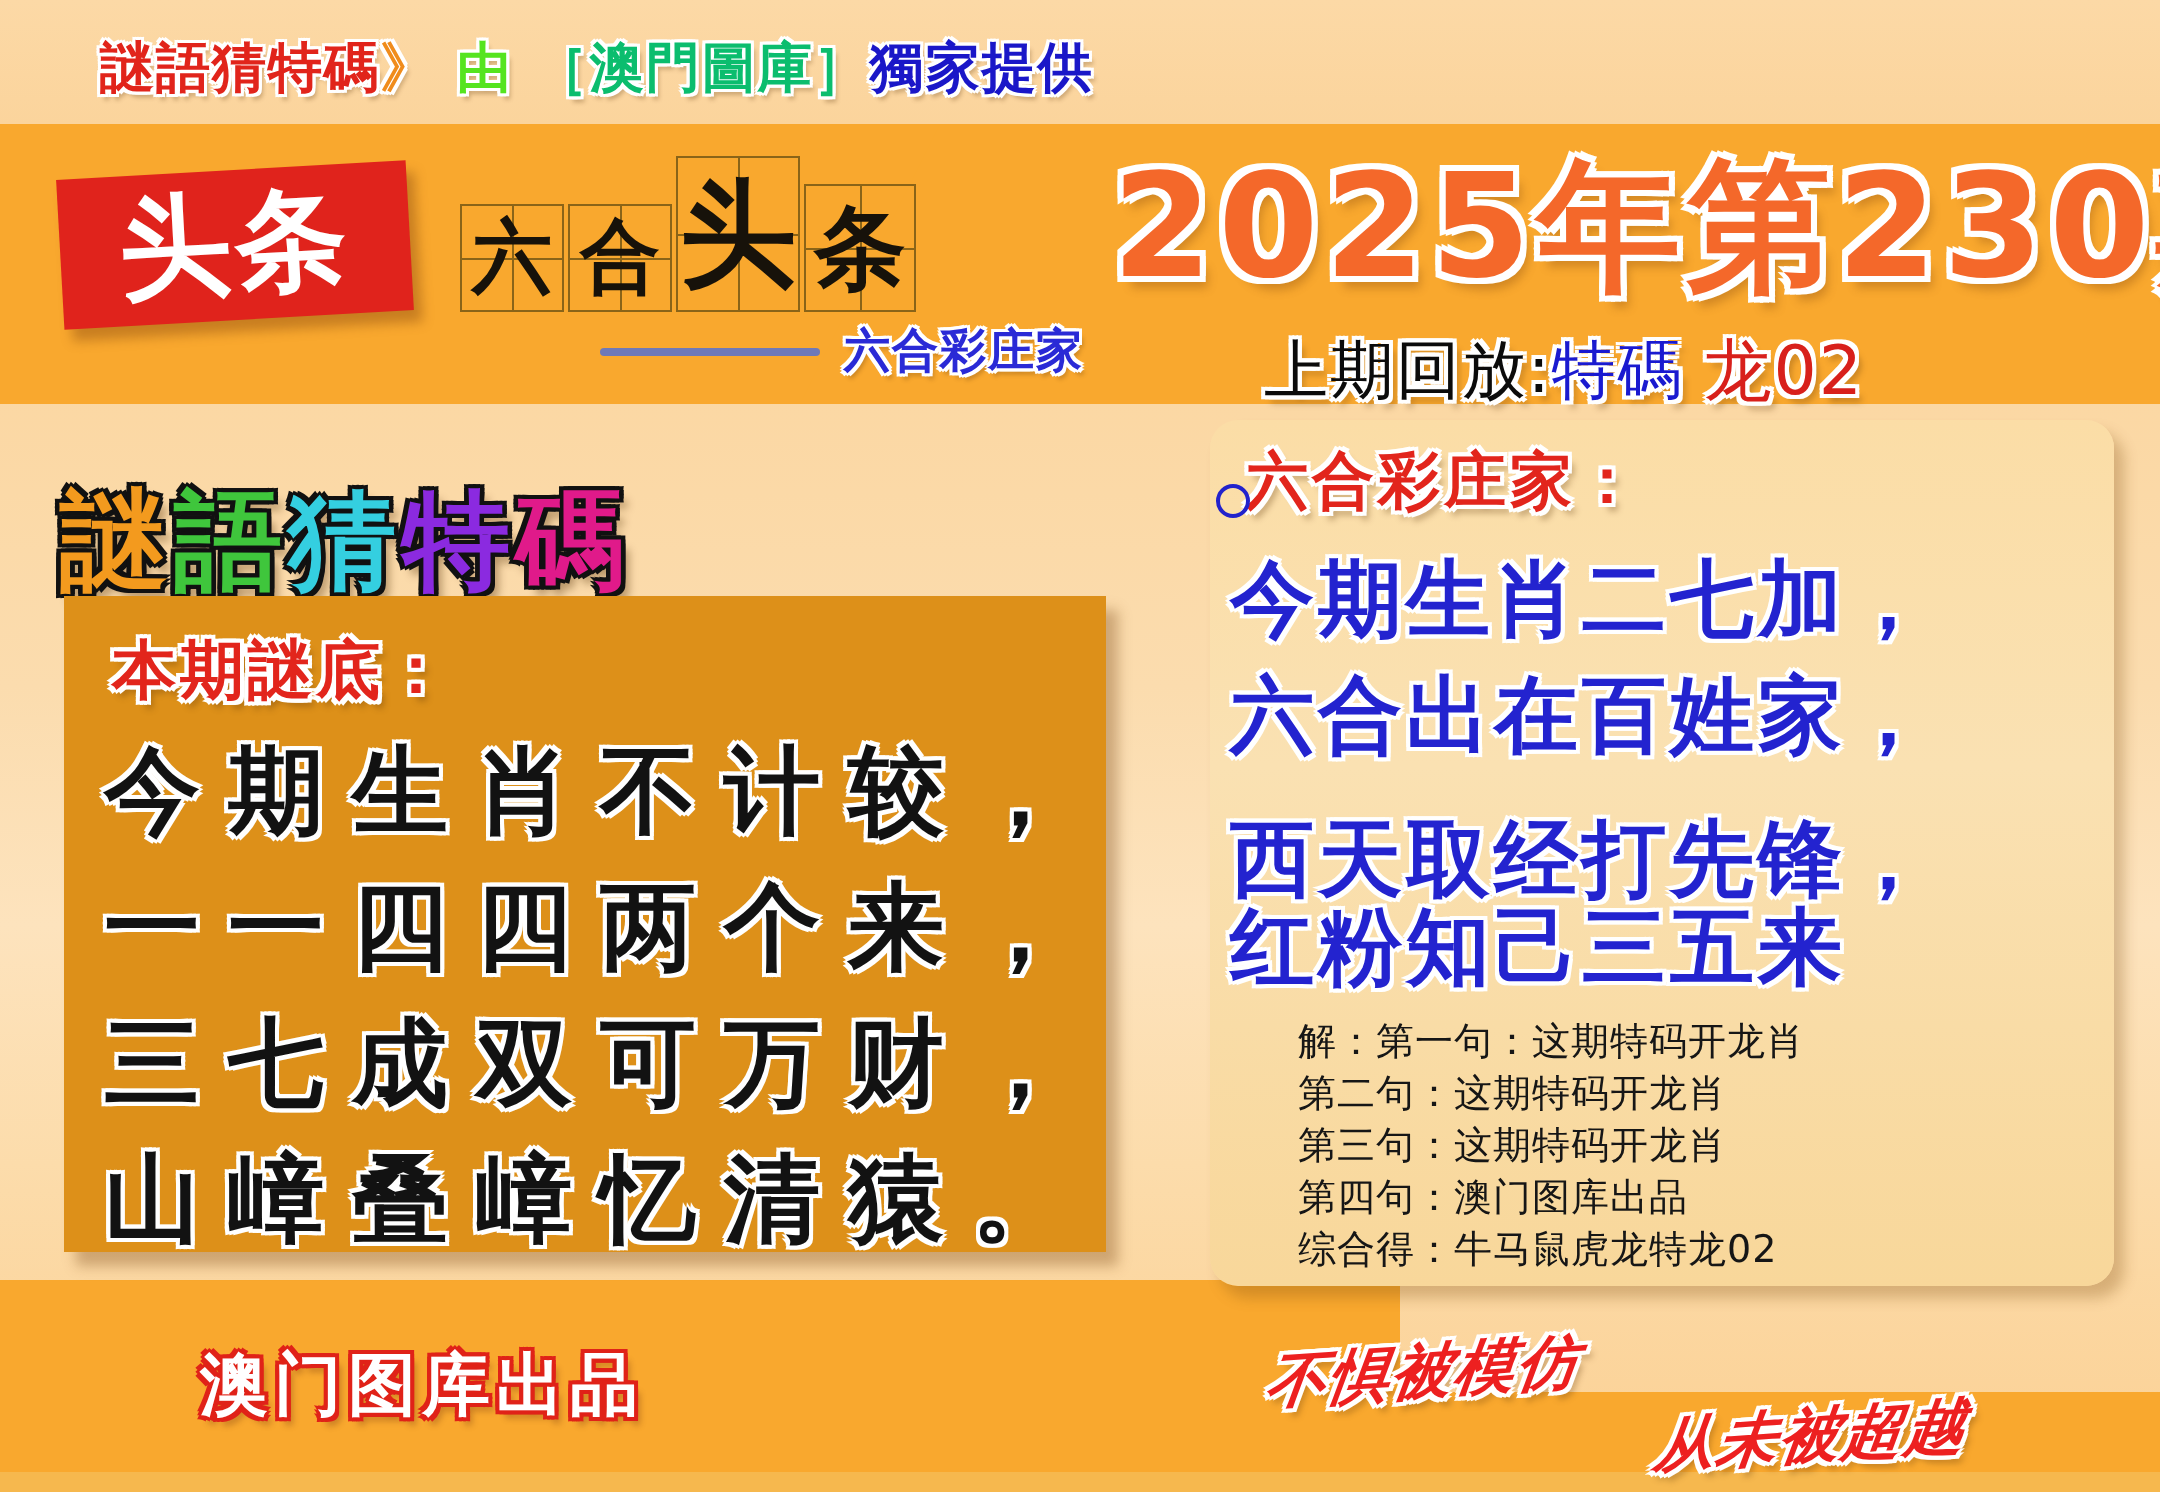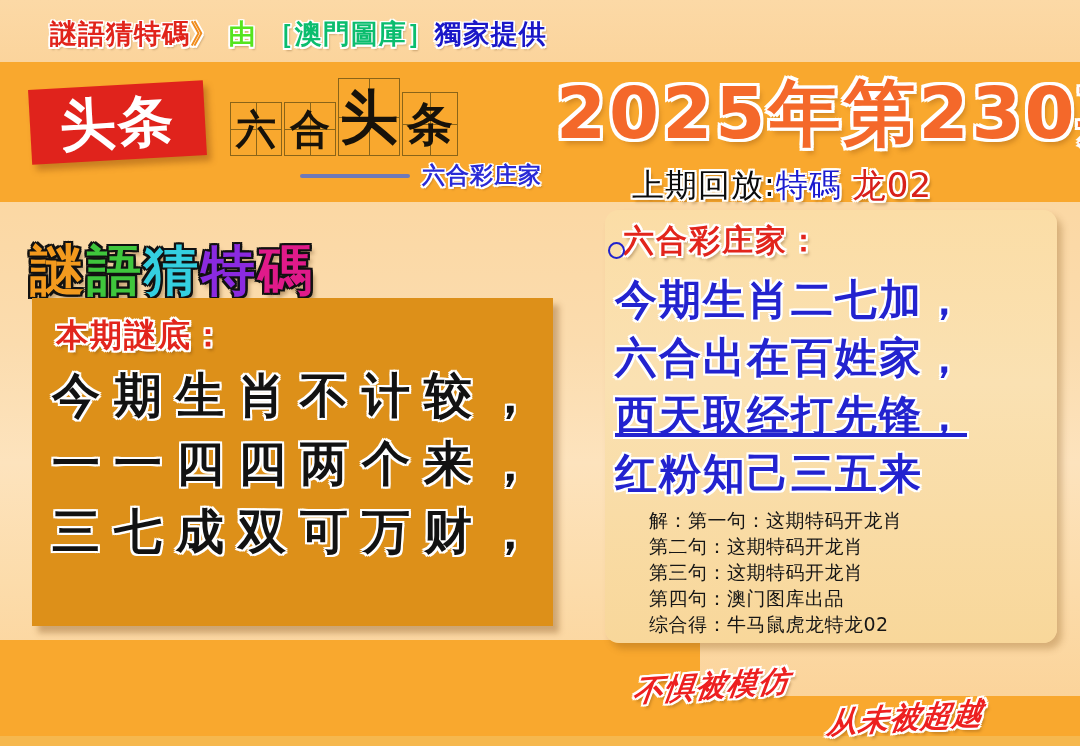--- a/index.html
+++ b/index.html
@@ -129,21 +129,21 @@
     background:linear-gradient(180deg,#fbdda6 0%,#fae1b2 40%,#f8d79a 100%);
     border-radius:14px;box-shadow:5px 6px 7px rgba(130,80,20,.30);}
   #right-panel-label{position:absolute;left:18px;top:10px;font-size:31px;font-weight:bold;
     color:#e2251c;letter-spacing:2px;}
   .rp-line{position:absolute;left:10px;white-space:nowrap;color:#2323cf;
     font-family:"DejaVu Serif","Liberation Serif",serif;font-weight:bold;
     font-size:42px;letter-spacing:2px;
     text-shadow:
       -2px -2px 0 #fff, 2px -2px 0 #fff, -2px 2px 0 #fff, 2px 2px 0 #fff,
       -2px 0 0 #fff, 2px 0 0 #fff, 0 -2px 0 #fff, 0 2px 0 #fff;}
-  #rp-l0{top:62px;} #rp-l1{top:120px;} #rp-l2{top:178px;text-decoration:underline;} #rp-l3{top:236px;}
+  #rp-l0{top:62px;} #rp-l1{top:120px;} #rp-l2{top:192px;} #rp-l3{top:236px;}
 
   #explain{position:absolute;left:14px;top:298px;width:430px;}
   .ex-row{position:relative;height:26px;white-space:nowrap;color:#161616;
     font-family:"DejaVu Sans","Liberation Sans",sans-serif;font-size:19px;
     letter-spacing:.5px;padding-left:30px;}
   #bullet{position:absolute;left:3px;top:32px;width:13px;height:13px;
     border:2.6px solid #2222cc;border-radius:50%;background:transparent;}
 
   
   #brand-bottom{position:absolute;left:100px;top:670px;font-size:34px;font-weight:bold;
@@ -204,35 +204,37 @@
 
   <div id="rainbow-title">
     <span class="rb0">謎</span><span class="rb1">語</span><span class="rb2">猜</span><span class="rb3">特</span><span class="rb4">碼</span>
   </div>
 
   <div id="left-panel">
     <div id="left-panel-label" class="out-w">本期謎底：</div>
     <div id="lp-l0" class="lp-line">今期生肖不计较，</div>
     <div id="lp-l1" class="lp-line">一一四四两个来，</div>
     <div id="lp-l2" class="lp-line">三七成双可万财，</div>
+    <div id="lp-l3" class="lp-line">山嶂叠嶂忆清猿。</div>
   </div>
 
   <div id="right-panel">
     <div id="right-panel-label" class="out-w">六合彩庄家：</div>
     <div id="rp-l0" class="rp-line">今期生肖二七加，</div>
     <div id="rp-l1" class="rp-line">六合出在百姓家，</div>
     <div id="rp-l2" class="rp-line">西天取经打先锋，</div>
     <div id="rp-l3" class="rp-line">红粉知己三五来</div>
 
     <div id="bullet"></div>
     <div id="explain">
       <div class="ex-row">解：第一句：这期特码开龙肖</div>
       <div class="ex-row">第二句：这期特码开龙肖</div>
       <div class="ex-row">第三句：这期特码开龙肖</div>
       <div class="ex-row">第四句：澳门图库出品</div>
       <div class="ex-row">综合得：牛马鼠虎龙特龙02</div>
     </div>
   </div>
 
+  <div id="brand-bottom" class="out-r">澳门图库出品</div>
   <div id="slant1" class="slant-red out-w">不惧被模仿</div>
   <div id="slant2" class="slant-red out-w">从未被超越</div>
 
 </div>
 
 </body></html>

